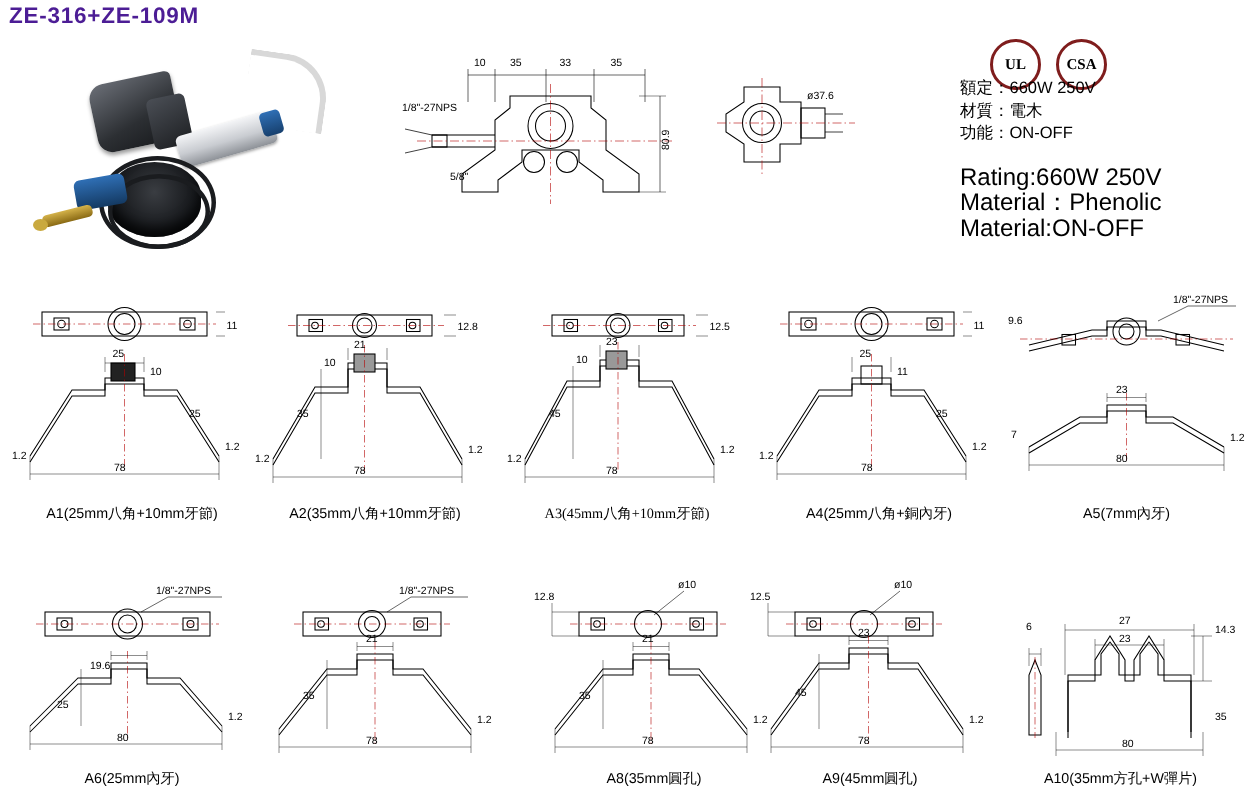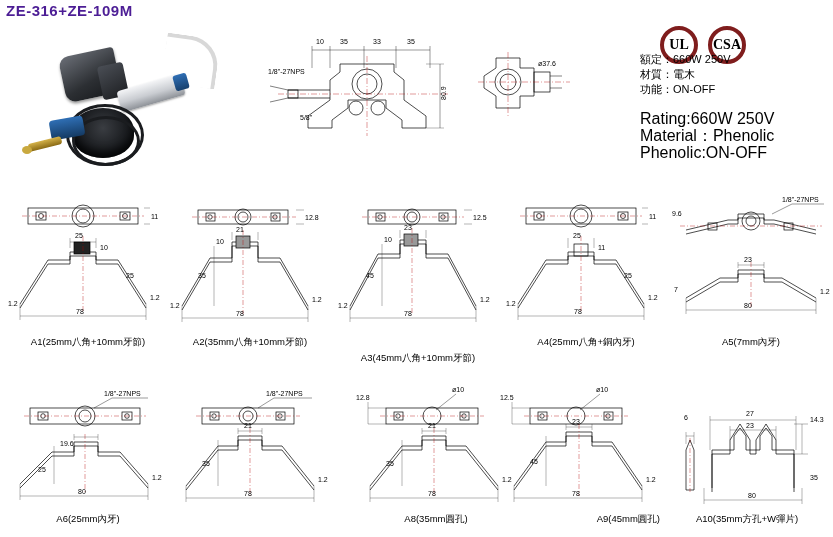--- a/index.html
+++ b/index.html
@@ -17,21 +17,21 @@
   .photo .r1{left:52px;top:74px;width:72px;height:56px;}
   .photo .r2{left:58px;top:86px;width:62px;height:44px;}
   .photo .blue{position:absolute;left:36px;top:88px;width:34px;height:20px;background:linear-gradient(180deg,#2f6fb5,#143a63);border-radius:4px;transform:rotate(-10deg);}
   .photo .screw{position:absolute;left:14px;top:110px;width:34px;height:8px;background:linear-gradient(180deg,#d4b24a,#8a6a14);border-radius:3px;transform:rotate(-14deg);}
   .photo .screwtip{position:absolute;left:8px;top:116px;width:10px;height:8px;background:#c9a93f;border-radius:50%;}
   
   .spec{position:absolute;font-size:11px;color:#000;line-height:15px;}
   .spec-cn{left:640px;top:52px;}
   .spec-en{left:640px;top:110px;font-size:16px;line-height:17px;}
   .badges{position:absolute;left:660px;top:26px;display:flex;gap:10px;}
-  .badge{width:30px;height:30px;border:4px solid #7f1d1d;border-radius:50%;display:flex;align-items:center;justify-content:center;font-size:14px;font-weight:bold;font-family:"Liberation Serif",serif;}
+  .badge{width:30px;height:30px;border:2px solid #7f1d1d;border-radius:50%;display:flex;align-items:center;justify-content:center;font-size:10px;font-weight:bold;font-family:"Liberation Serif",serif;}
   .badge.csa{border-radius:50%;}
   
   .cell{position:absolute;}
   .cap{position:absolute;text-align:center;font-size:9.5px;color:#000;width:100%;}
   .row1{top:196px;}
   .row2{top:380px;}
   svg{display:block;}
   .dim{font-size:7px;fill:#000;font-family:"Liberation Sans",sans-serif;}
 </style>
 </head>
@@ -121,21 +121,21 @@
 
 <div class="spec spec-cn">
   <div>額定：660W 250V</div>
   <div>材質：電木</div>
   <div>功能：ON-OFF</div>
 </div>
 
 <div class="spec spec-en">
   <div>Rating:660W 250V</div>
   <div>Material：Phenolic</div>
-  <div>Phenolic:ON-OFF</div>
+  <div>Material:ON-OFF</div>
 </div>
 
 <div class="cell row1" style="left:8px;width:160px;">
 <svg width="160" height="140" viewBox="0 0 160 140">
   <g stroke="#000" fill="none" stroke-width="0.7">
     <rect x="20" y="12" width="110" height="16"></rect>
     <circle cx="75" cy="20" r="11"></circle>
         <circle cx="75" cy="20" r="7"></circle>
     <rect x="28" y="16" width="10" height="8"></rect>
         <rect x="112" y="16" width="10" height="8"></rect>
@@ -227,21 +227,21 @@
     <line x1="44" y1="48" x2="44" y2="110" stroke-width="0.3"></line>
   </g>
   <text class="dim" x="135" y="24">12.5</text>
   <text class="dim" x="66" y="34">23</text>
   <text class="dim" x="46" y="46">10</text>
   <text class="dim" x="28" y="82">45</text>
   <text class="dim" x="66" y="120">78</text>
   <text class="dim" x="0" y="112">1.2</text>
   <text class="dim" x="142" y="106">1.2</text>
 </svg>
-<div class="cap" style="top:156px;">A3(45mm八角+10mm牙節)</div>
+<div class="cap" style="top:140px;font-family:Liberation Serif, serif;">A3(45mm八角+10mm牙節)</div>
 </div>
 
 <div class="cell row1" style="left:506px;width:160px;">
 <svg width="160" height="140" viewBox="0 0 160 140">
   <g stroke="#000" fill="none" stroke-width="0.7">
     <rect x="20" y="12" width="110" height="16"></rect>
     <circle cx="75" cy="20" r="11"></circle>
         <circle cx="75" cy="20" r="7"></circle>
     <rect x="28" y="16" width="10" height="8"></rect>
         <rect x="112" y="16" width="10" height="8"></rect>
@@ -429,21 +429,21 @@
     <line x1="142" y1="106" x2="142" y2="122" stroke-width="0.3"></line>
     <line x1="46" y1="56" x2="46" y2="106" stroke-width="0.3"></line>
   </g>
   <text class="dim" x="0" y="20">12.5</text>
   <text class="dim" x="96" y="12">ø10</text>
   <text class="dim" x="72" y="44">23</text>
   <text class="dim" x="30" y="84">45</text>
   <text class="dim" x="72" y="116">78</text>
   <text class="dim" x="146" y="102">1.2</text>
 </svg>
-<div class="cap" style="top:133px;text-align:right;">A9(45mm圓孔)</div>
+<div class="cap" style="top:133px;">A9(45mm圓孔)</div>
 </div>
 
 <div class="cell row2" style="left:664px;width:166px;">
 <svg width="166" height="130" viewBox="0 0 166 130">
   <g stroke="#000" fill="none" stroke-width="0.7">
 
     <path d="M22 110 L22 70 L26 60 L30 70 L30 110 Z"></path>
     <line x1="26" y1="58" x2="26" y2="112" stroke="#b30000" stroke-width="0.4" stroke-dasharray="5,2,1,2"></line>
     <line x1="22" y1="52" x2="22" y2="64" stroke-width="0.3"></line>
     <line x1="30" y1="52" x2="30" y2="64" stroke-width="0.3"></line>

